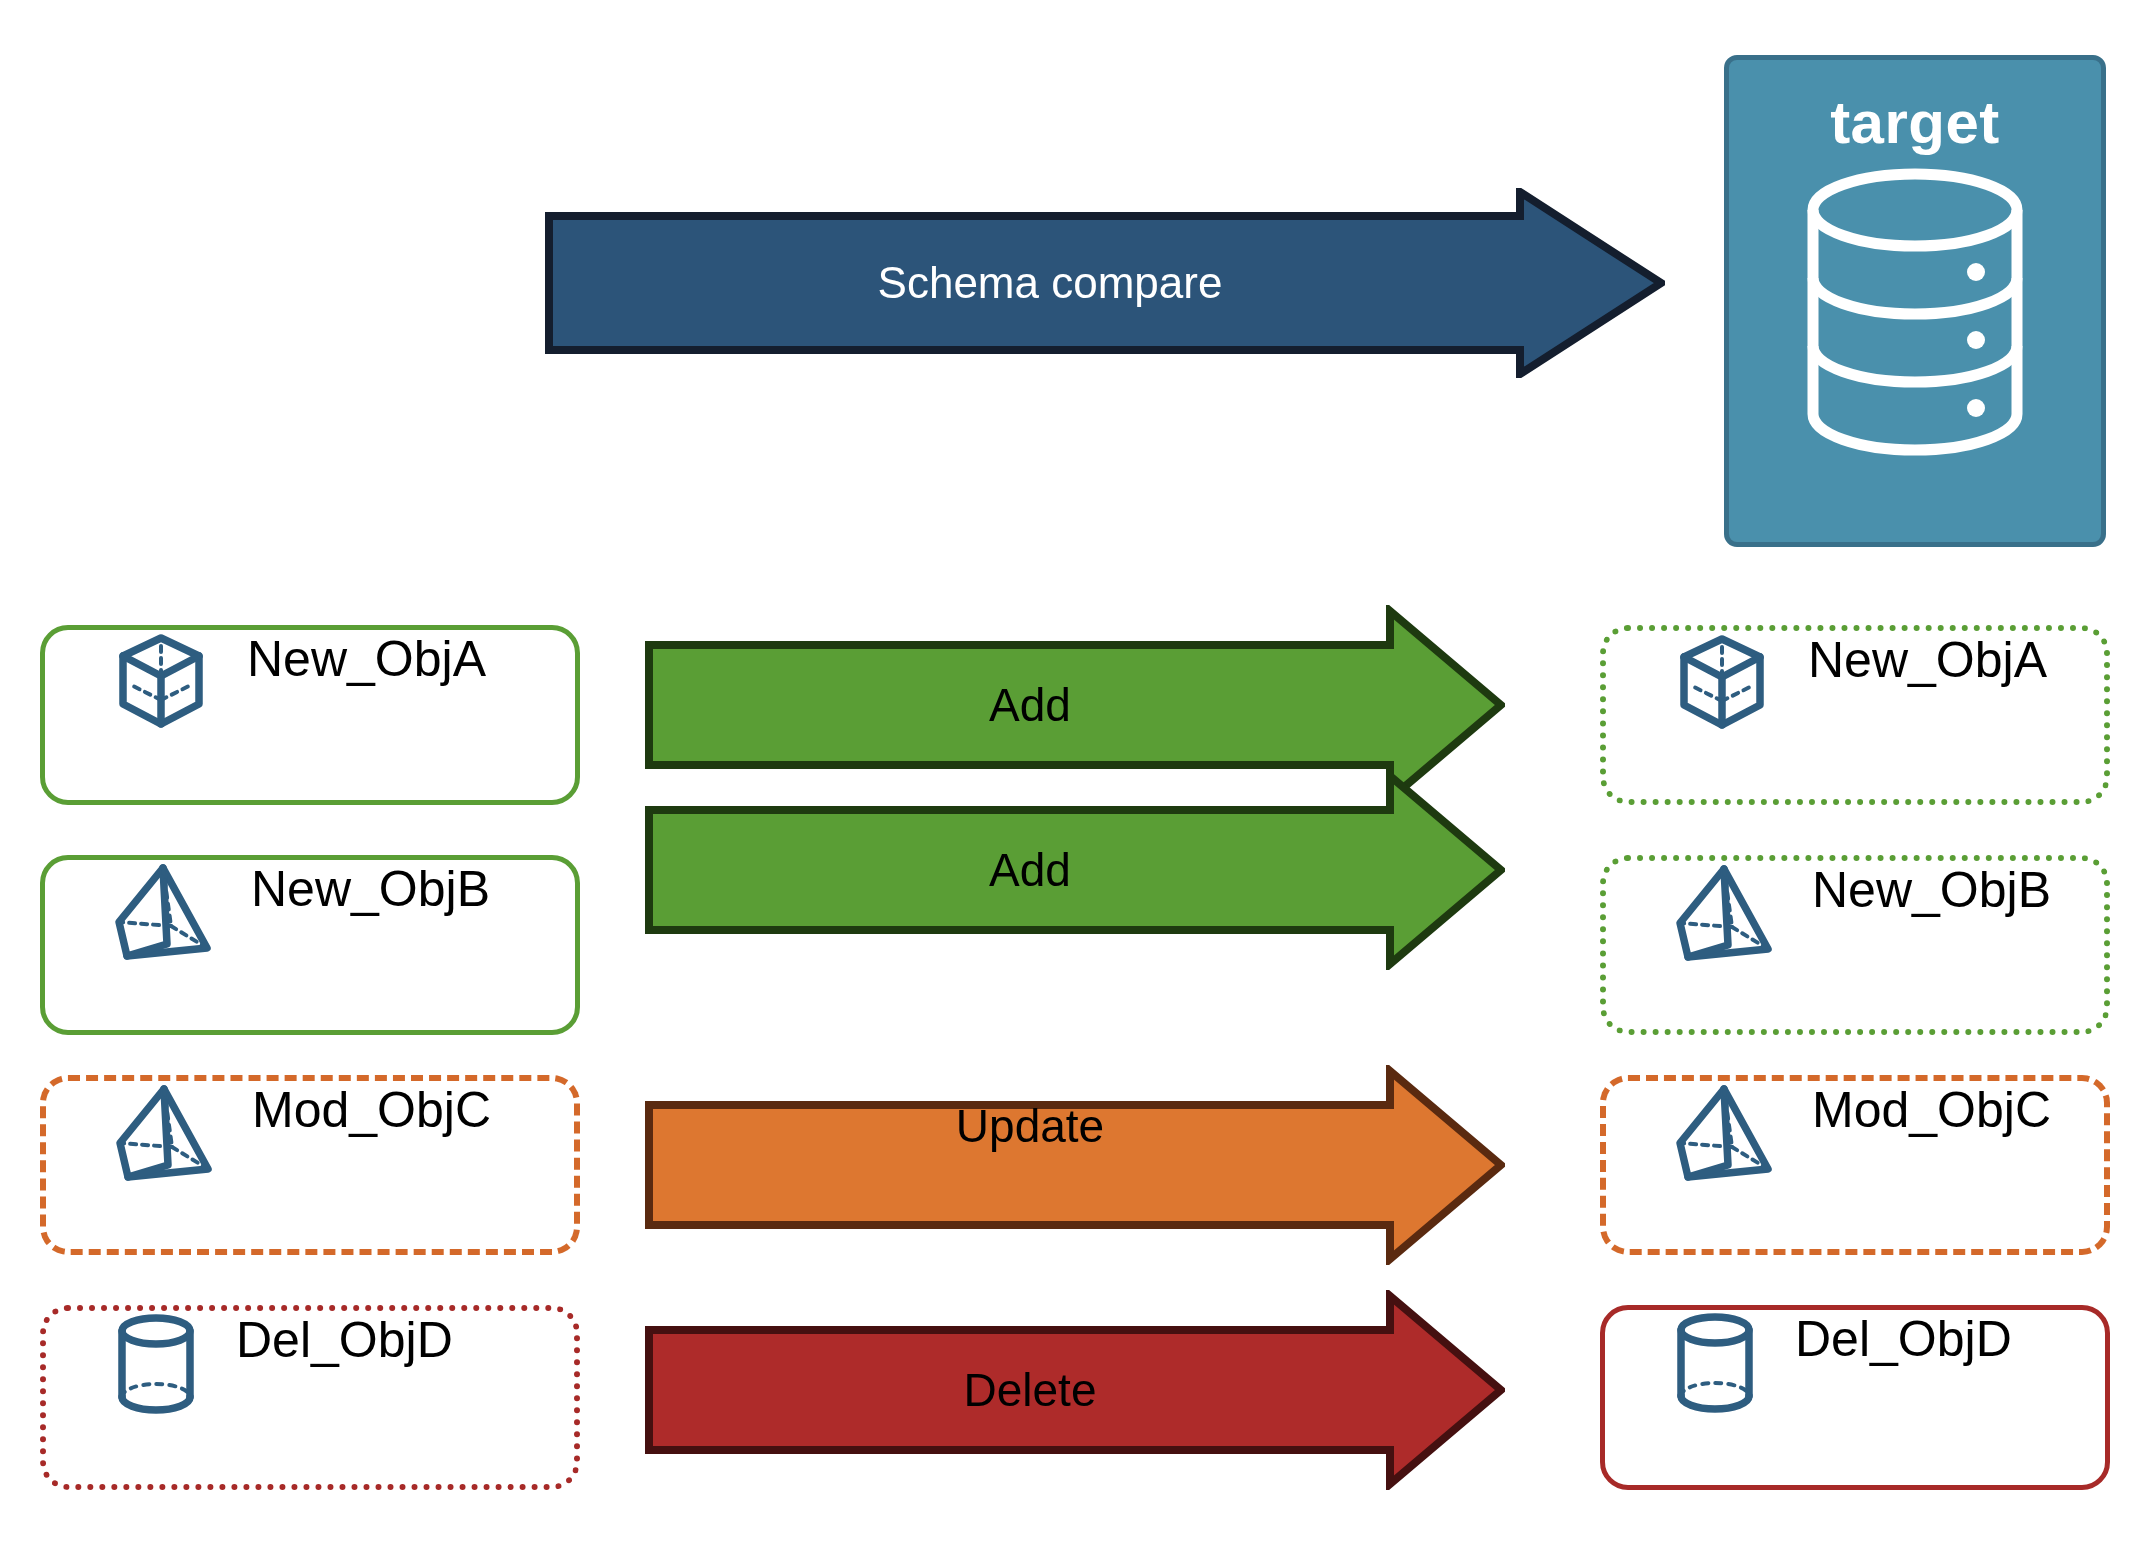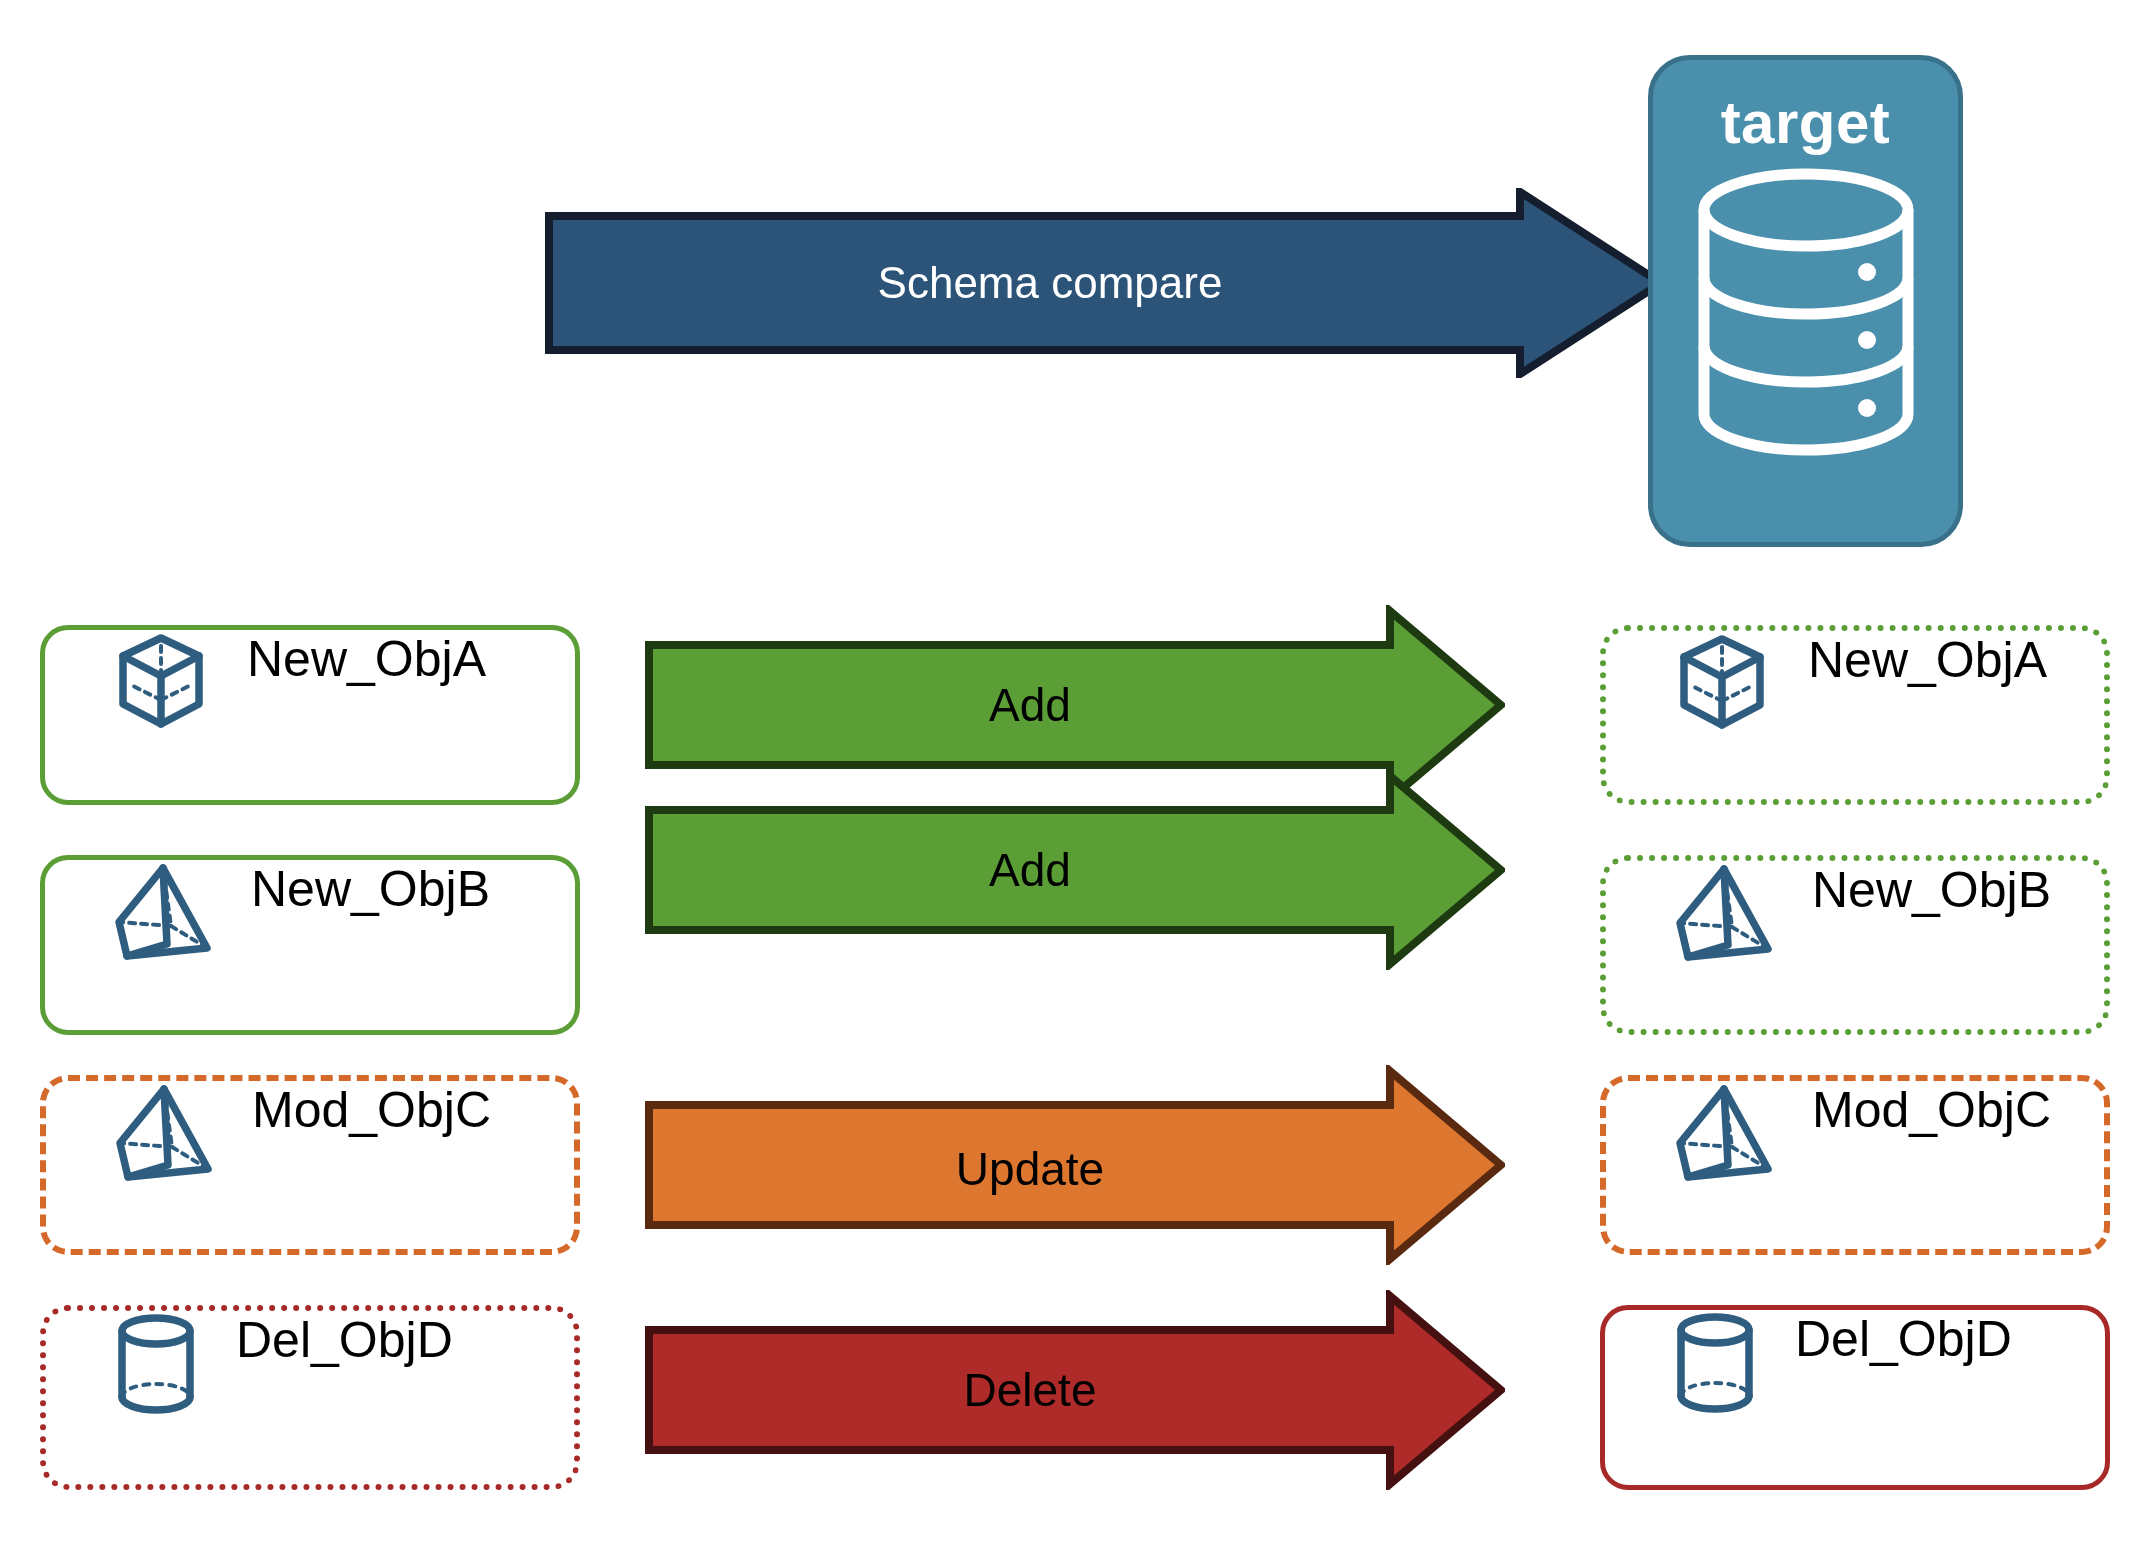--- a/index.html
+++ b/index.html
@@ -34,21 +34,21 @@
     font-size: 60px;
     font-weight: bold;
     letter-spacing: 0.5px;
     margin-top: 30px;
     line-height: 1.1;
   }
   .endpoint-icon {
     margin-top: 6px;
   }
   #endpoint-source { left: 105px; top: 58px; width: 390px; height: 492px; }
-  #endpoint-target { left: 1648px; top: 55px; width: 315px; height: 492px; }
+  #endpoint-target { left: 1724px; top: 55px; width: 382px; height: 492px; border-radius: 13px; }
 
   
   #compare-arrow {
     position: absolute;
     left: 545px;
     top: 188px;
     width: 1120px;
     height: 190px;
   }
   #compare-arrow-label {
@@ -237,21 +237,21 @@
           <path d="M62,66 L98,88"></path>
         </g>
       </svg>
     </span>
     <span class="obj-label">Mod_ObjC</span>
   </div>
 
   <svg class="action-arrow" style="top:1065px;" viewBox="0 0 860 200" preserveAspectRatio="none">
     <polygon points="4,40 745,40 745,6 856,100 745,194 745,160 4,160" fill="#DD7730" stroke="#5A2A10" stroke-width="8" stroke-linejoin="miter"></polygon>
   </svg>
-  <div class="action-arrow-label" style="top:1069px;">Update</div>
+  <div class="action-arrow-label" style="top:1026px;">Update</div>
 
   <div class="obj-card bd-dashed-orange" style="left:1600px; top:1075px; width:510px; height:180px;">
     <span class="obj-icon">
       <svg width="108" height="108" viewBox="0 0 108 108">
         <g fill="none" stroke="#2E5D80" stroke-width="7.5" stroke-linejoin="round" stroke-linecap="round">
           <polygon points="54,8 98,88 18,96 10,62"></polygon>
           <path d="M54,8 L58,84 L18,96"></path>
         </g>
         <g fill="none" stroke="#2E5D80" stroke-width="4" stroke-dasharray="6 6" stroke-linecap="round">
           <path d="M54,8 L62,66"></path>

